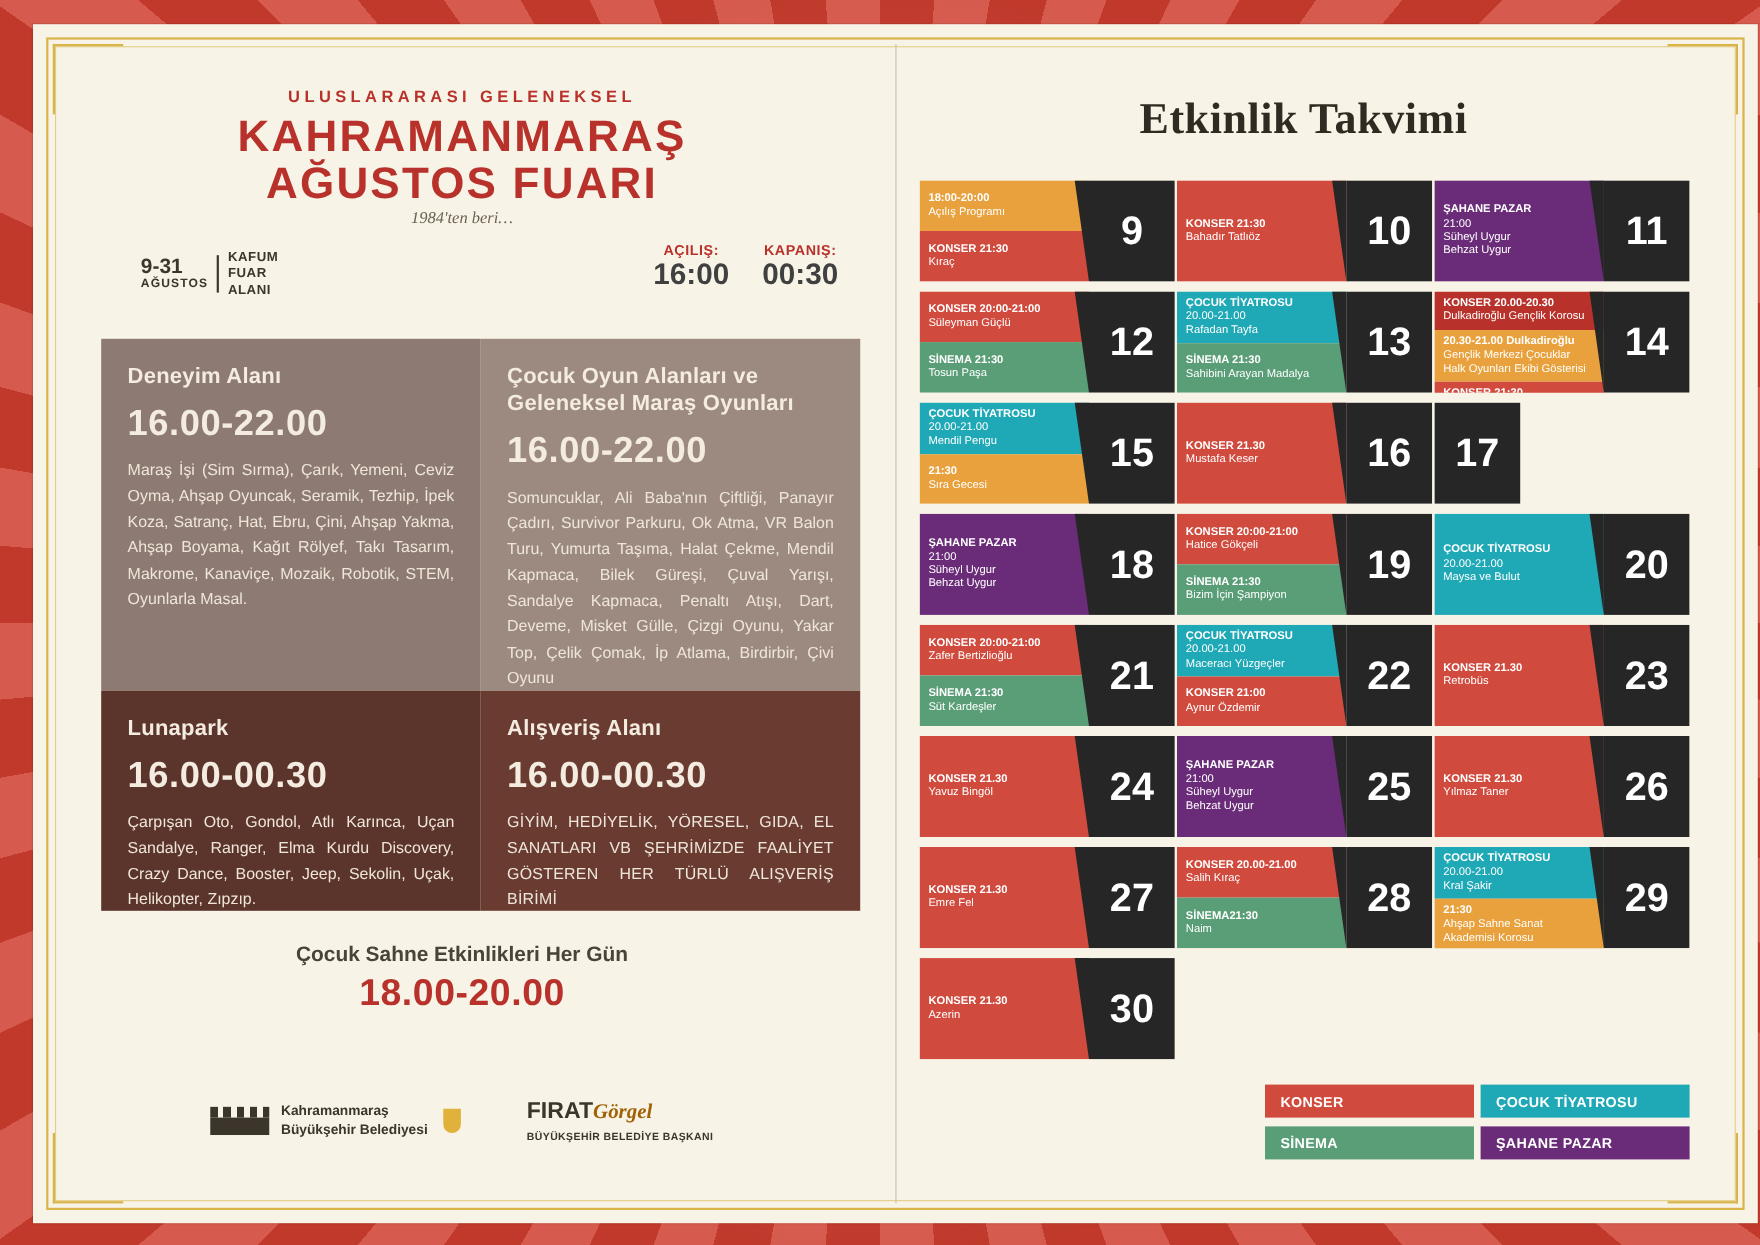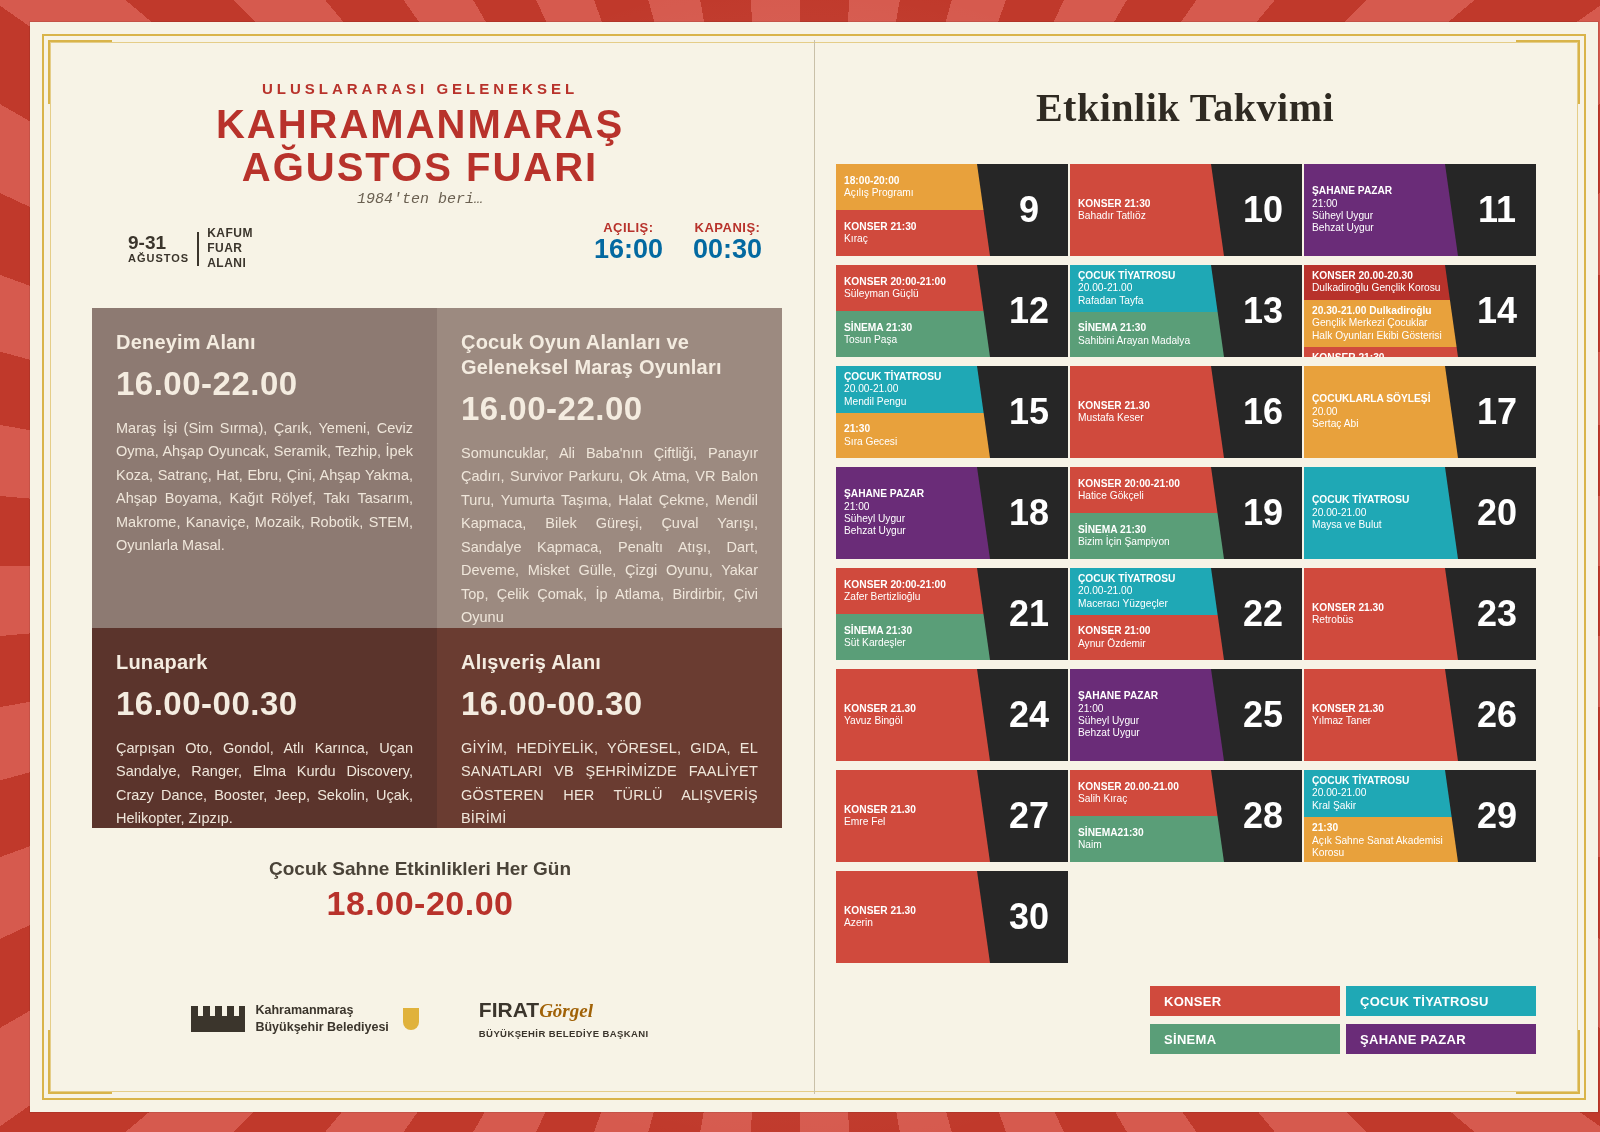--- a/index.html
+++ b/index.html
@@ -51,37 +51,37 @@
     text-align:center;color:#b8322b;letter-spacing:4px;font-size:15px;font-weight:700;
     margin-top:22px;
   }
   .title1,.title2{
     text-align:center;color:#b8322b;font-weight:800;letter-spacing:2px;
     font-size:40px;line-height:1.08;
   }
   .title1{margin-top:6px;}
   .since{
     text-align:center;color:#6b6152;font-style:italic;font-size:15px;margin-top:2px;
-    font-family:Liberation Mono, monospace;
+    font-family:Liberation Serif, serif;
   }
   .meta-row{
     position:relative;height:62px;margin-top:12px;
   }
   .dates{
     position:absolute;left:58px;top:6px;display:flex;align-items:center;gap:8px;
   }
   .dates .d1{color:#3b352c;font-weight:800;font-size:19px;line-height:1;}
   .dates .d2{color:#3b352c;font-weight:800;font-size:11px;letter-spacing:1px;}
   .dates .bar{width:2px;height:34px;background:#3b352c;}
   .kafum{color:#3b352c;font-weight:800;font-size:12px;line-height:1.25;letter-spacing:.5px;}
   .times{
     position:absolute;right:8px;top:0;display:flex;gap:30px;text-align:center;
   }
   .times .lbl{color:#b8322b;font-weight:700;font-size:13px;letter-spacing:.5px;}
-  .times .val{color:#0369a1;font-weight:800;font-size:27px;line-height:1.1;}
+  .times .val{color:#404040;font-weight:800;font-size:27px;line-height:1.1;}
 
   .grid2{
     position:absolute;left:22px;top:250px;width:690px;height:520px;
     display:grid;grid-template-columns:345px 345px;grid-template-rows:320px 200px;
   }
   .cell{padding:22px 24px;color:#f4ece0;position:relative;overflow:hidden;}
   .cell h3{margin:0;font-size:20px;font-weight:800;letter-spacing:.2px;line-height:1.25;}
   .cell .hours{font-size:33px;font-weight:800;margin:10px 0 14px;letter-spacing:.5px;}
   .cell p{margin:0;font-size:14.5px;line-height:1.62;text-align:justify;color:#efe6da;}
   .cell.up{font-size:14px;}
@@ -328,27 +328,20 @@
         <div class="day">
           <div class="events">
             <div class="ev" style="background: rgb(208, 74, 61);">
               <b>KONSER 21.30</b>
               <span>Mustafa Keser</span>
             </div>
           </div>
           <div class="num">16</div>
         </div>
         <div class="day">
-          <div class="events">
-            <div class="ev" style="background: rgb(232, 161, 60);">
-              <b>ÇOCUKLARLA SÖYLEŞİ</b>
-              <span>20.00</span>
-              <span>Sertaç Abi</span>
-            </div>
-          </div>
           <div class="num">17</div>
         </div>
         <div class="day">
           <div class="events">
             <div class="ev" style="background: rgb(106, 44, 120);">
               <b>ŞAHANE PAZAR</b>
               <span>21:00</span>
               <span>Süheyl Uygur</span>
               <span>Behzat Uygur</span>
             </div>
@@ -467,21 +460,21 @@
         </div>
         <div class="day">
           <div class="events">
             <div class="ev" style="background: rgb(31, 168, 181);">
               <b>ÇOCUK TİYATROSU</b>
               <span>20.00-21.00</span>
               <span>Kral Şakir</span>
             </div>
             <div class="ev" style="background: rgb(232, 161, 60);">
               <b>21:30</b>
-              <span>Açık Sahne Sanat Akademisi Korosu</span>
+              <span>Ahşap Sahne Sanat Akademisi Korosu</span>
             </div>
           </div>
           <div class="num">29</div>
         </div>
         <div class="day">
           <div class="events">
             <div class="ev" style="background: rgb(208, 74, 61);">
               <b>KONSER 21.30</b>
               <span>Azerin</span>
             </div>

